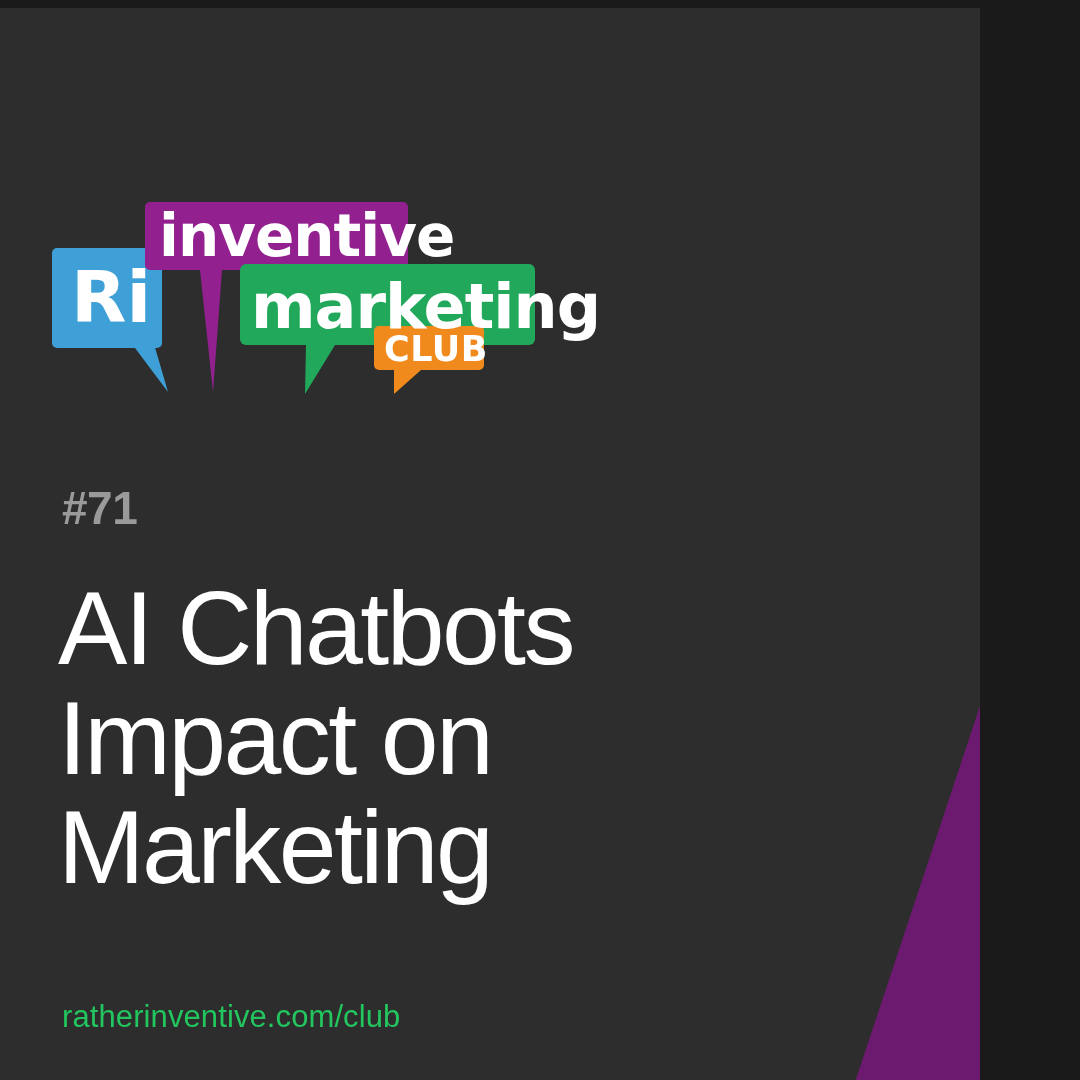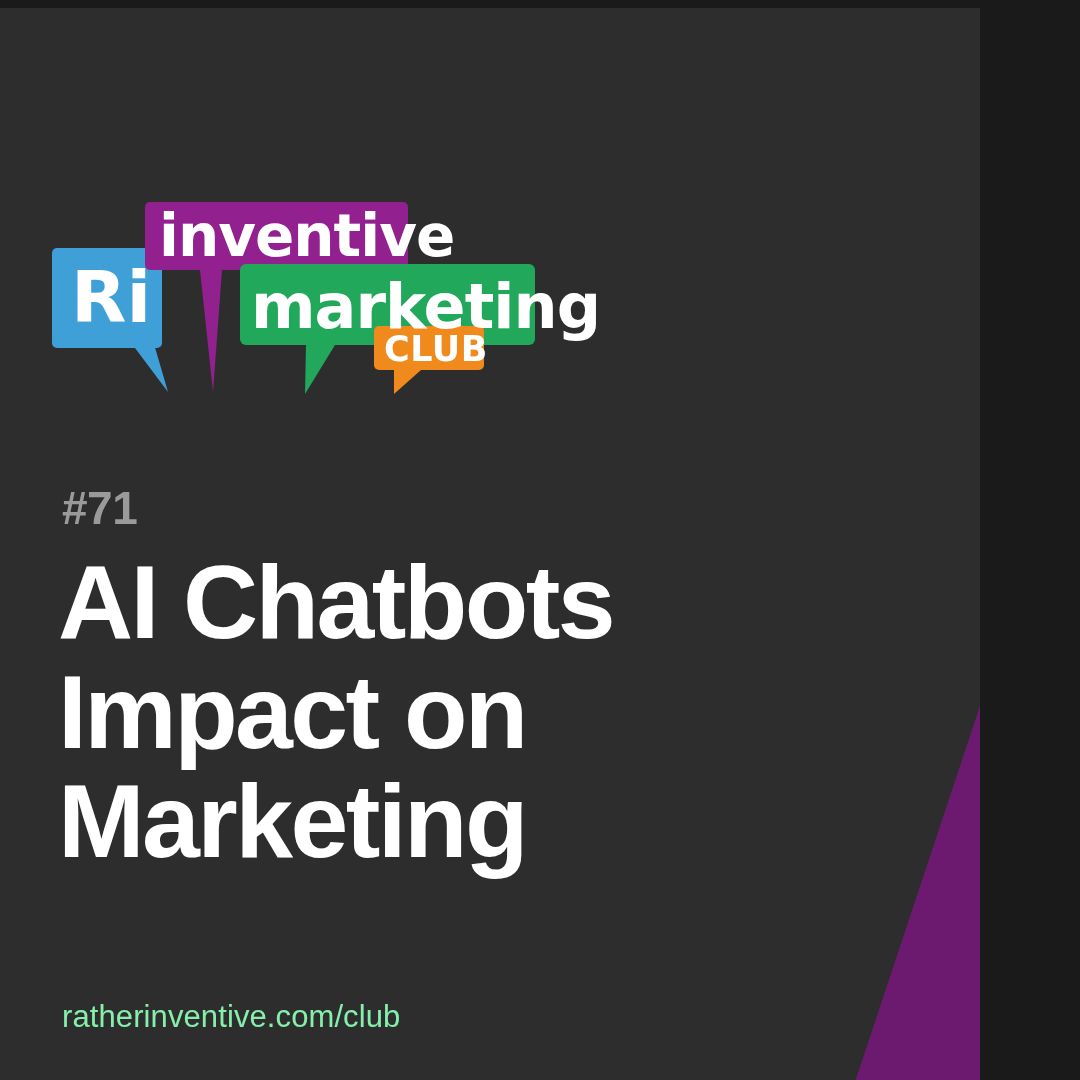--- a/index.html
+++ b/index.html
@@ -51,25 +51,25 @@
     font-weight: 700;
     letter-spacing: -0.5px;
     color: #9a9a9a;
     line-height: 1;
   }
 
   
   .title {
     position: absolute;
     left: 58px;
-    top: 540px;
+    top: 566px;
     margin: 0;
     width: 700px;
     font-size: 104px;
-    font-weight: 700;
+    font-weight: 400;
     line-height: 1.055;
     letter-spacing: -2.6px;
     color: #ffffff;
     white-space: pre-line;
   }
 
   
   .site-url {
     position: absolute;
     left: 62px;
@@ -120,15 +120,15 @@
       <text id="logo-word-club" class="logo-text" x="334" y="167" font-size="35" letter-spacing="0.5">CLUB</text>
     </svg>
   </div>
 
   <p class="episode-number" style="color: rgb(154, 154, 154);">#71</p>
 
   <h1 class="title" style="color: rgb(255, 255, 255);">AI Chatbots
 Impact on
 Marketing</h1>
 
-  <p class="site-url" style="color: #86efac;">ratherinventive.com/club</p>
+  <p class="site-url" style="color: #22c55e;">ratherinventive.com/club</p>
 
 </div>
 
 </body></html>

